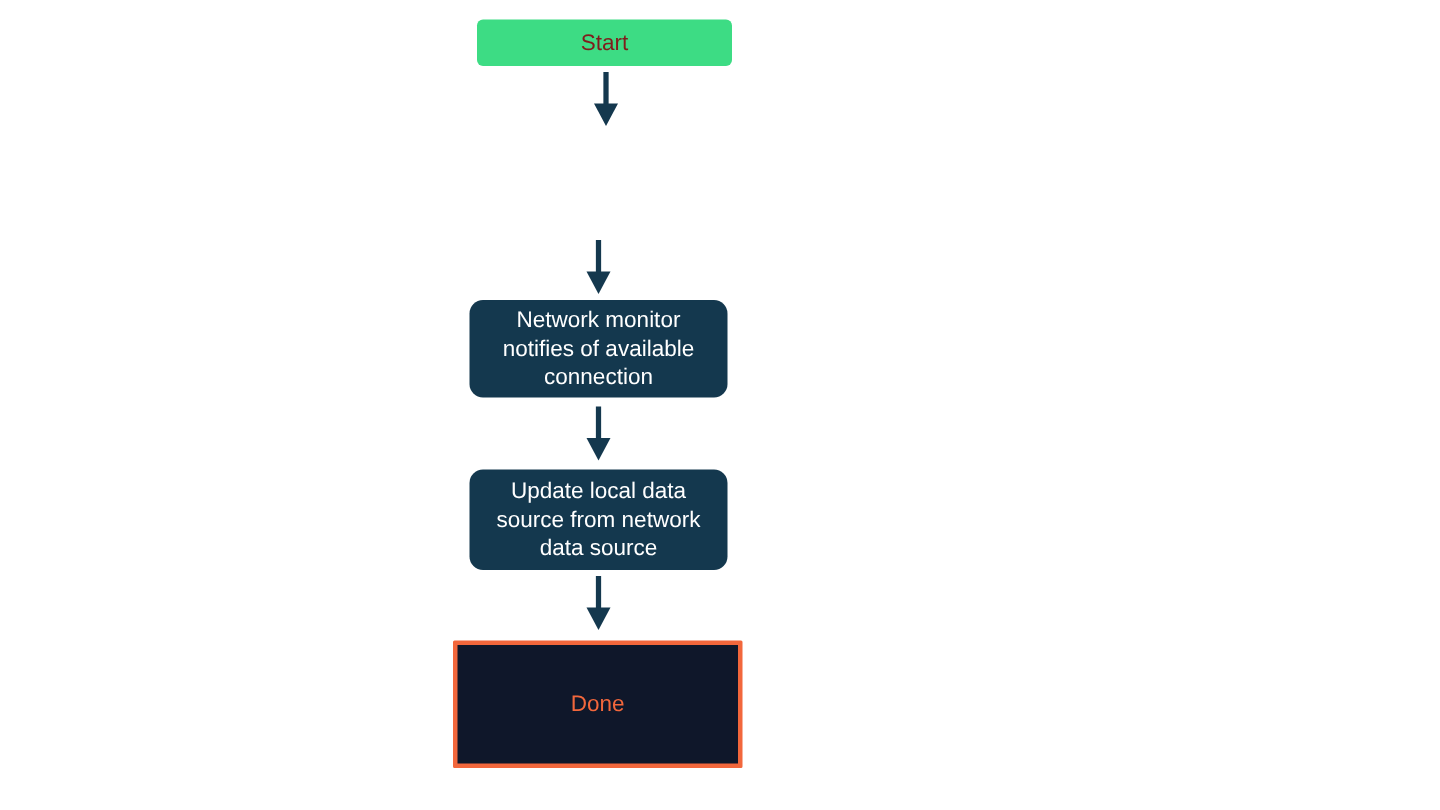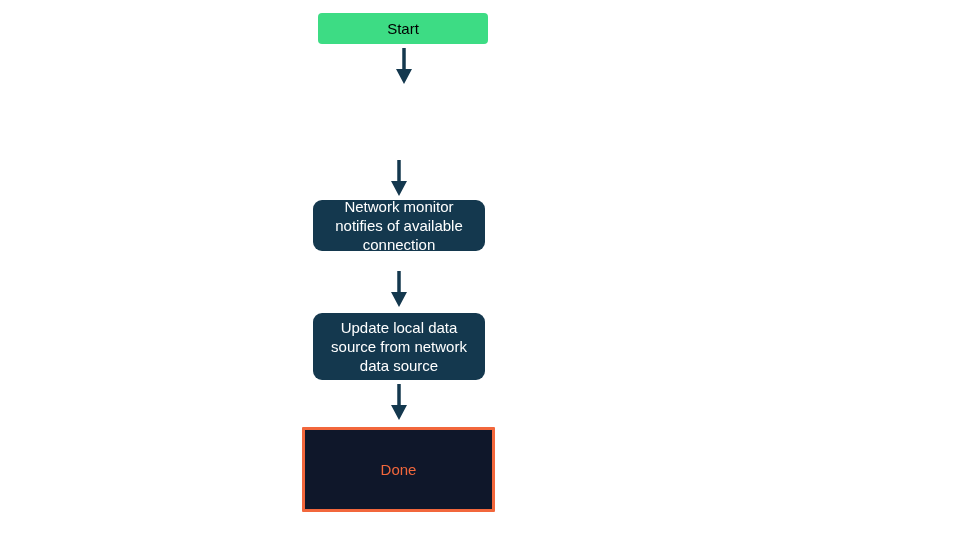--- a/index.html
+++ b/index.html
@@ -24,33 +24,33 @@
     text-align: center;
     font-size: 15px;
     line-height: 1.27;
   }
   .node.start {
     left: 318px;
     top: 13px;
     width: 170px;
     height: 31px;
     background: var(--green, #3ddc84);
-    color: #000000;
+    color: #7f1d1d;
     border-radius: 4px;
   }
   .node.process {
     left: 313px;
     width: 172px;
     background: var(--navy, #14384e);
     color: #ffffff;
     border-radius: 9px;
     padding: 6px 10px;
   }
   .node.p1 { top: 89px;  height: 68px; }
-  .node.p2 { top: 200px; height: 51px; }
+  .node.p2 { top: 200px; height: 65px; }
   .node.p3 { top: 313px; height: 67px; }
   .node.done {
     left: 302px;
     top: 427px;
     width: 193px;
     height: 85px;
     background: #0f172a;
     border: 3px solid var(--orange, #f2673c);
     color: var(--orange, #f2673c);
     border-radius: 1px;

